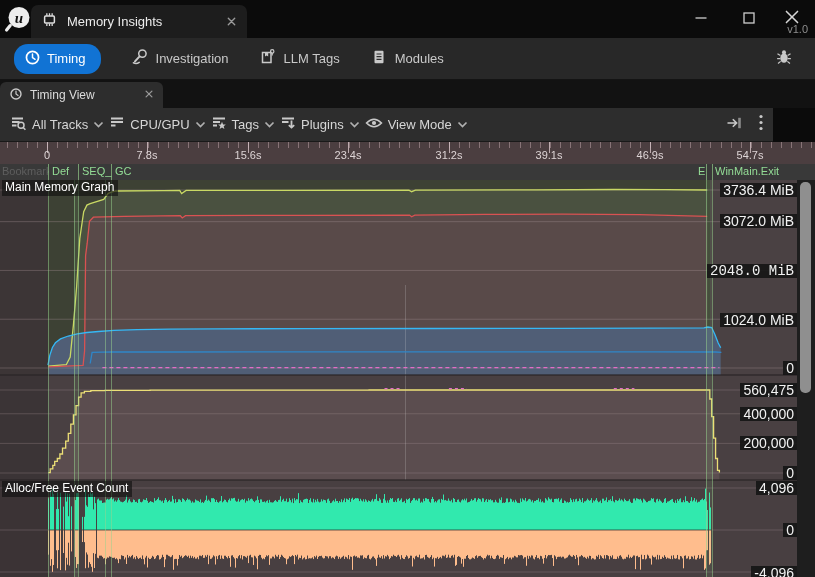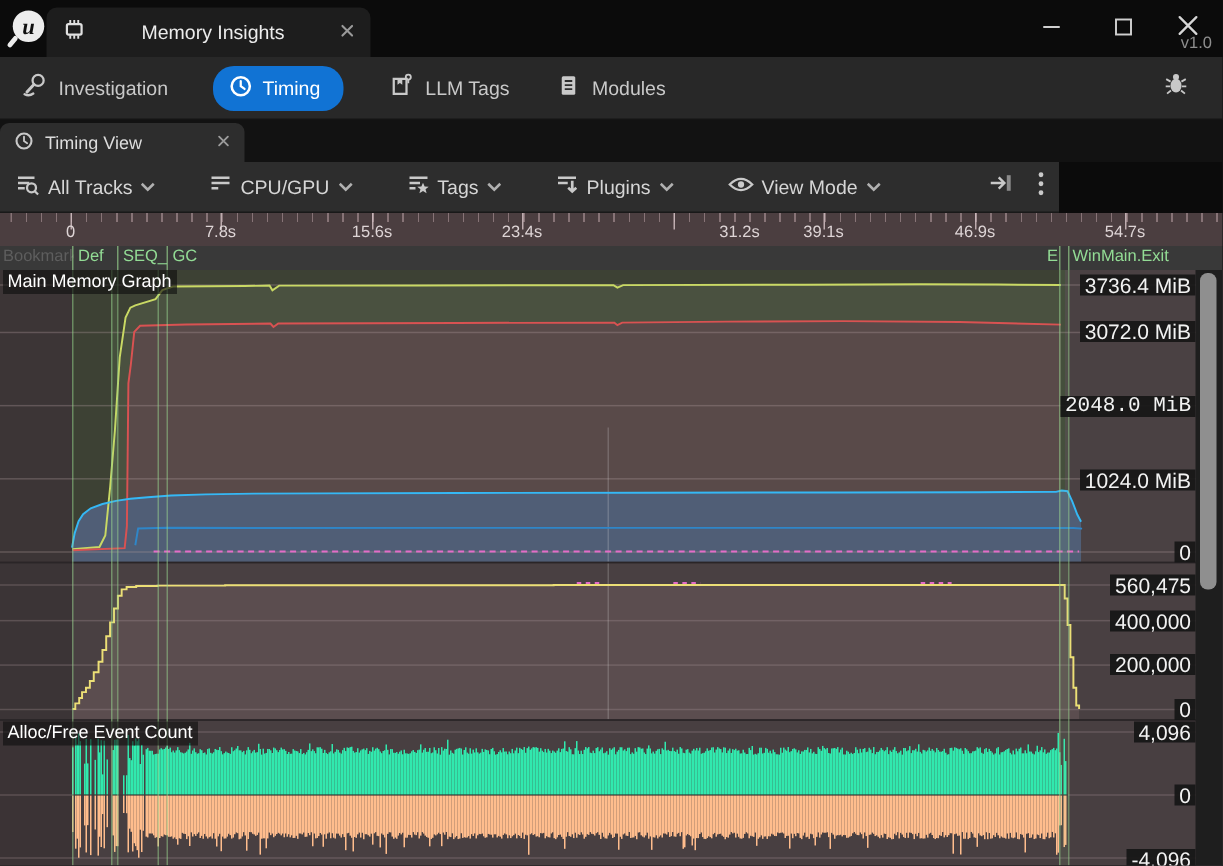--- a/index.html
+++ b/index.html
@@ -3,43 +3,43 @@
 <meta charset="utf-8">
 <style>
   html,body{margin:0;padding:0;background:#0b0b0b;}
   body{width:815px;height:577px;overflow:hidden;font-family:"Liberation Sans",sans-serif;}
   .root{position:absolute;left:0;top:0;width:815px;height:577px;background:#0b0b0b;}
 
   
   .titlebar{position:absolute;left:0;top:0;width:815px;height:38px;background:#0b0b0b;}
   .logo{position:absolute;left:4px;top:4px;width:30px;height:30px;}
   .doc-tab{position:absolute;left:31px;top:5px;width:216px;height:33px;background:#1d1d1d;
-    border-radius:7px 7px 0 0;display:flex;align-items:center;gap:9px;padding:0 10px;box-sizing:border-box;text-align:center;}
+    border-radius:7px 7px 0 0;display:flex;align-items:center;gap:9px;padding:0 10px;box-sizing:border-box;}
   .doc-tab .title{color:#ececec;font-size:13px;flex:1;white-space:nowrap;}
   .wc{position:absolute;top:9px;width:18px;height:18px;cursor:default;}
   .version{position:absolute;right:7px;top:23px;color:#8e8e8e;font-size:11px;}
 
   
   .toolbar{position:absolute;left:0;top:38px;width:815px;height:42px;background:#282828;
     border-bottom:1px solid #141414;display:flex;align-items:center;box-sizing:border-box;
     padding-left:14px;gap:30px;}
   .tb-item{display:flex;align-items:center;gap:7px;color:#c9c9c9;font-size:13px;}
   .tb-item.active{background:#1173d4;color:#ffffff;border-radius:14px;padding:5px 15px 5px 10px;gap:6px;}
   .tb-bug{margin-left:auto;margin-right:22px;display:flex;align-items:center;}
 
   
   .doctabs{position:absolute;left:0;top:80px;width:815px;height:28px;background:#121212;}
   .view-tab{position:absolute;left:0;top:2px;width:163px;height:26px;background:#2d2d2d;
     border-radius:6px 6px 0 0;display:flex;align-items:center;gap:7px;padding:4px 9px;
     box-sizing:border-box;color:#dcdcdc;font-size:12px;}
   .view-tab .title{flex:1;white-space:nowrap;}
 
   
-  .filterbar{position:absolute;left:0;top:108px;width:706px;height:34px;background:#2d2d2d;
-    display:flex;align-items:center;box-sizing:border-box;padding-left:10px;gap:35px;
+  .filterbar{position:absolute;left:0;top:108px;width:773px;height:34px;background:#2d2d2d;
+    display:flex;align-items:center;box-sizing:border-box;padding-left:10px;gap:5px;
     border-bottom:1px solid #191919;}
   .fb-item{display:flex;align-items:center;gap:5px;color:#d6d6d6;font-size:13px;white-space:nowrap;}
   .fb-right{margin-left:auto;display:flex;align-items:center;gap:16px;margin-right:10px;}
 
   
   .ruler{position:absolute;left:0;top:142px;width:815px;height:22px;background:#4b3e40;overflow:hidden;}
   .ruler-minor{position:absolute;left:7px;top:0;right:0;height:6px;
     background:repeating-linear-gradient(90deg,rgba(185,160,164,0.55) 0 1px,transparent 1px 10.05px);}
   .major-tick{position:absolute;top:0;width:1px;height:11px;background:rgba(210,192,195,0.85);}
   .ruler-label{position:absolute;top:7px;transform:translateX(-50%);color:#ded5d6;font-size:11px;}
@@ -102,38 +102,38 @@
     </span>
     <span class="wc icon" style="left:782px;top:7px;">
       <svg width="20" height="20" viewBox="0 0 18 18">
           <path d="M4 4l10 10M14 4L4 14" stroke="#d6d6d6" stroke-width="1.4" stroke-linecap="round"></path>
         </svg>
     </span>
     <span class="version">v1.0</span>
   </div>
 
   <div class="toolbar">
+    <div class="tb-item active">
+      <span class="icon">
+        <svg width="17" height="17" viewBox="0 0 16 16">
+          <circle cx="8" cy="8" r="5.7" fill="none" stroke="#ffffff" stroke-width="1.6"></circle>
+          <path d="M8 4.7V8l2.4 1.7" fill="none" stroke="#ffffff" stroke-width="1.4" stroke-linecap="round"></path>
+        </svg>
+      </span>
+      <span>Timing</span>
+    </div>
     <div class="tb-item">
       <span class="icon">
         <svg width="18" height="18" viewBox="0 0 18 18">
           <circle cx="11.4" cy="5.6" r="3.7" fill="none" stroke="#c9c9c9" stroke-width="1.5"></circle>
           <path d="M8.6 8.4L4 13.4" stroke="#c9c9c9" stroke-width="2" stroke-linecap="round"></path>
           <path d="M2.4 14.8q3 1.6 5.8-.4" fill="none" stroke="#c9c9c9" stroke-width="1.6" stroke-linecap="round"></path>
         </svg>
       </span>
       <span>Investigation</span>
-    </div>
-    <div class="tb-item active">
-      <span class="icon">
-        <svg width="17" height="17" viewBox="0 0 16 16">
-          <circle cx="8" cy="8" r="5.7" fill="none" stroke="#ffffff" stroke-width="1.6"></circle>
-          <path d="M8 4.7V8l2.4 1.7" fill="none" stroke="#ffffff" stroke-width="1.4" stroke-linecap="round"></path>
-        </svg>
-      </span>
-      <span>Timing</span>
     </div>
     <div class="tb-item">
       <span class="icon">
         <svg width="18" height="18" viewBox="0 0 18 18">
           <path d="M3.5 4.5h8.5v10H3.5z" fill="none" stroke="#c9c9c9" stroke-width="1.5"></path>
           <path d="M6 4.5v4l1.6-1.1L9.2 8.5v-4" fill="#c9c9c9"></path>
           <circle cx="13.2" cy="3.4" r="1.7" fill="none" stroke="#c9c9c9" stroke-width="1.2"></circle>
           <path d="M13.2 5.1v2.4" stroke="#c9c9c9" stroke-width="1.2"></path>
         </svg>
       </span>
@@ -271,21 +271,21 @@
     <div class="major-tick" style="left:248px;"></div>
     <div class="major-tick" style="left:348px;"></div>
     <div class="major-tick" style="left:449px;"></div>
     <div class="major-tick" style="left:549px;"></div>
     <div class="major-tick" style="left:650px;"></div>
     <div class="major-tick" style="left:750px;"></div>
     <div class="ruler-label" style="left:47px;">0</div>
     <div class="ruler-label" style="left:147px;">7.8s</div>
     <div class="ruler-label" style="left:248px;">15.6s</div>
     <div class="ruler-label" style="left:348px;">23.4s</div>
-    <div class="ruler-label" style="left:449px;margin-left:44px;">31.2s</div>
+    <div class="ruler-label" style="left:449px;">31.2s</div>
     <div class="ruler-label" style="left:549px;">39.1s</div>
     <div class="ruler-label" style="left:650px;">46.9s</div>
     <div class="ruler-label" style="left:750px;">54.7s</div>
   </div>
 
   <div class="bookmarks">
     <div class="bm-row-label">Bookmarks</div>
     <div class="bm-line" style="left:48px;"></div>
     <div class="bm-line" style="left:78px;"></div>
     <div class="bm-line" style="left:111px;"></div>

